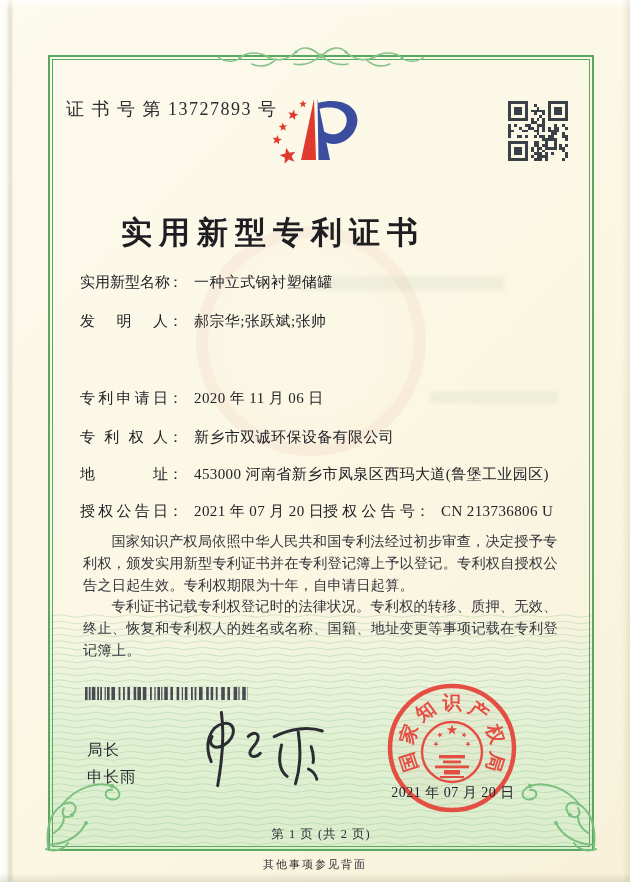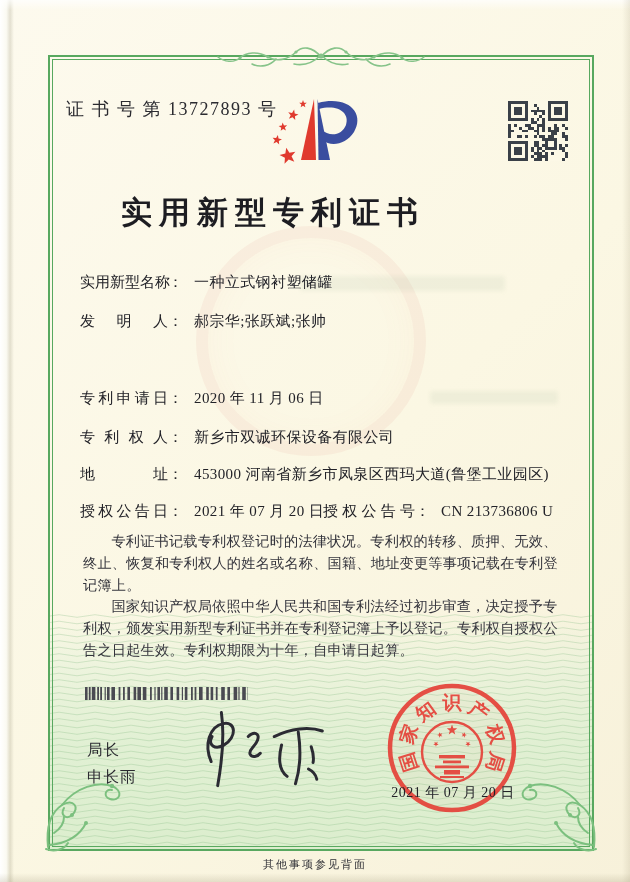--- a/index.html
+++ b/index.html
@@ -26,21 +26,21 @@
   .frame{position:absolute;left:48px;top:55px;width:546px;height:796px;border:2.2px solid var(--green);box-sizing:border-box;}
   .frame::after{content:'';position:absolute;inset:2px;border:1px solid var(--green);}
 
   .tint{position:absolute;left:50px;top:612px;width:542px;height:238px;overflow:hidden;
     background:linear-gradient(180deg,rgba(226,241,216,0) 0px,rgba(226,241,216,.55) 55px,rgba(221,239,209,.85) 130px,rgba(217,237,204,.92) 238px);}
   .tint svg{position:absolute;left:0;top:0;}
 
   .ornament{position:absolute;pointer-events:none;}
 
   .cert-number{position:absolute;left:66px;top:97px;font-size:18px;letter-spacing:1.5px;color:#2b2b30;}
-  .title{position:absolute;left:48px;top:192px;width:450px;text-align:center;
+  .title{position:absolute;left:48px;top:212px;width:450px;text-align:center;
     font-size:31px;font-weight:600;letter-spacing:7px;color:#1d1d22;}
 
   .frow{position:absolute;left:80px;font-size:15px;color:#222228;white-space:nowrap;}
   .flabel{display:inline-block;width:88px;text-align:justify;text-align-last:justify;vertical-align:top;}
   .fcolon{display:inline-block;}
   .fvalue{display:inline-block;margin-left:11px;letter-spacing:.4px;}
   .g2{position:absolute;left:243px;top:0;white-space:nowrap;}
   .flabel2{display:inline-block;width:92px;text-align:justify;text-align-last:justify;}
 
   .paras{position:absolute;left:83px;top:531px;width:487px;font-size:14.2px;line-height:21.8px;
@@ -309,22 +309,22 @@
     <span class="flabel">地址</span><span class="fcolon">：</span><span class="fvalue">453000 河南省新乡市凤泉区西玛大道(鲁堡工业园区)</span>
   </div>
   <div class="frow" style="top:502px;">
     <span class="flabel">授权公告日</span><span class="fcolon">：</span><span class="fvalue">2021 年 07 月 20 日</span>
     <span class="g2">
       <span class="flabel2">授权公告号</span><span class="fcolon">：</span><span class="fvalue">CN 213736806 U</span>
     </span>
   </div>
 
   <div class="paras">
+    <p>国家知识产权局依照中华人民共和国专利法经过初步审查，决定授予专利权，颁发实用新型专利证书并在专利登记簿上予以登记。专利权自授权公告之日起生效。专利权期限为十年，自申请日起算。</p>
     <p>专利证书记载专利权登记时的法律状况。专利权的转移、质押、无效、终止、恢复和专利权人的姓名或名称、国籍、地址变更等事项记载在专利登记簿上。</p>
-    <p>国家知识产权局依照中华人民共和国专利法经过初步审查，决定授予专利权，颁发实用新型专利证书并在专利登记簿上予以登记。专利权自授权公告之日起生效。专利权期限为十年，自申请日起算。</p>
   </div>
 
   <svg class="barcode" width="163" height="13">
     <g id="barcode-bars" fill="#4a4a52">
         <rect x="0.0" y="0" width="2.6" height="13"></rect>
         <rect x="3.8" y="0" width="1.8" height="13"></rect>
         <rect x="6.8" y="0" width="3.6" height="13"></rect>
         <rect x="12.2" y="0" width="1.8" height="13"></rect>
         <rect x="15.2" y="0" width="1.8" height="13"></rect>
         <rect x="19.6" y="0" width="1.2" height="13"></rect>
@@ -400,19 +400,20 @@
         </g>
       <rect x="57" y="77" width="26" height="3.4" stroke="none"></rect>
       <rect x="61" y="82.5" width="18" height="2.8" stroke="none"></rect>
       <rect x="53" y="87.5" width="34" height="2.8" stroke="none"></rect>
       <rect x="62" y="92" width="16" height="4.5" stroke="none"></rect>
       <rect x="58" y="98" width="24" height="2" stroke="none"></rect>
     </g>
   </svg>
   <div class="seal-date">2021 年 07 月 20 日</div>
 
+  <div class="page-note">第 1 页 (共 2 页)</div>
   <div class="back-note">其他事项参见背面</div>
 
   <div class="edge-left"></div>
   <div class="edge-top"></div>
   <div class="edge-bottom"></div>
   <div class="edge-right"></div>
 </div>
 
 </body></html>

